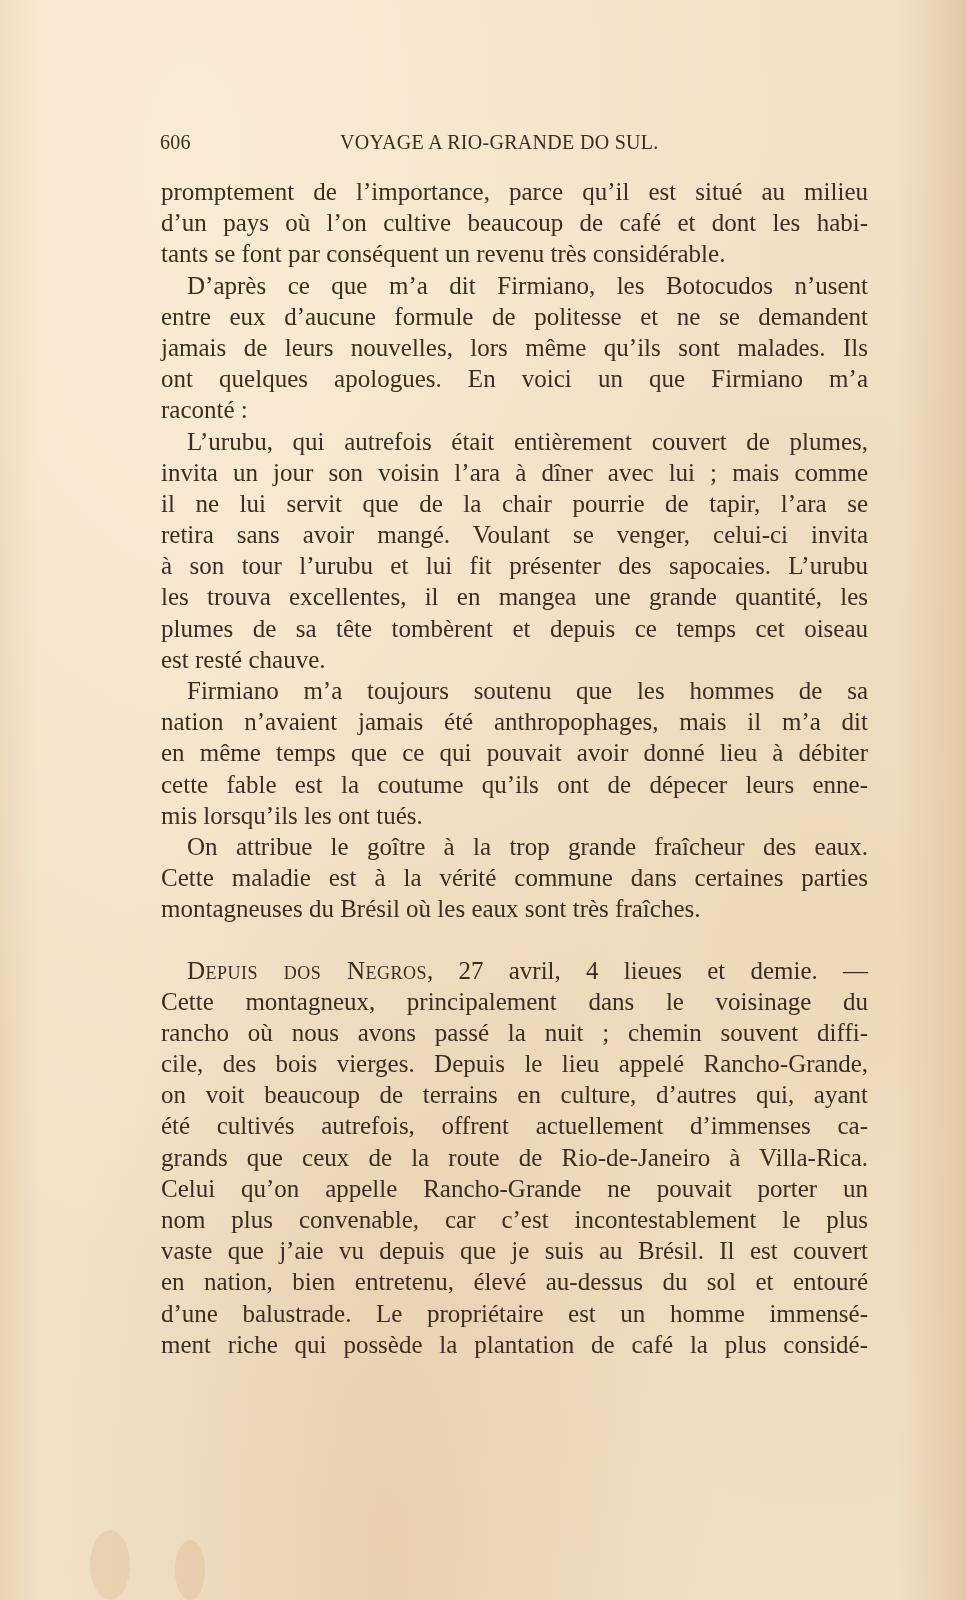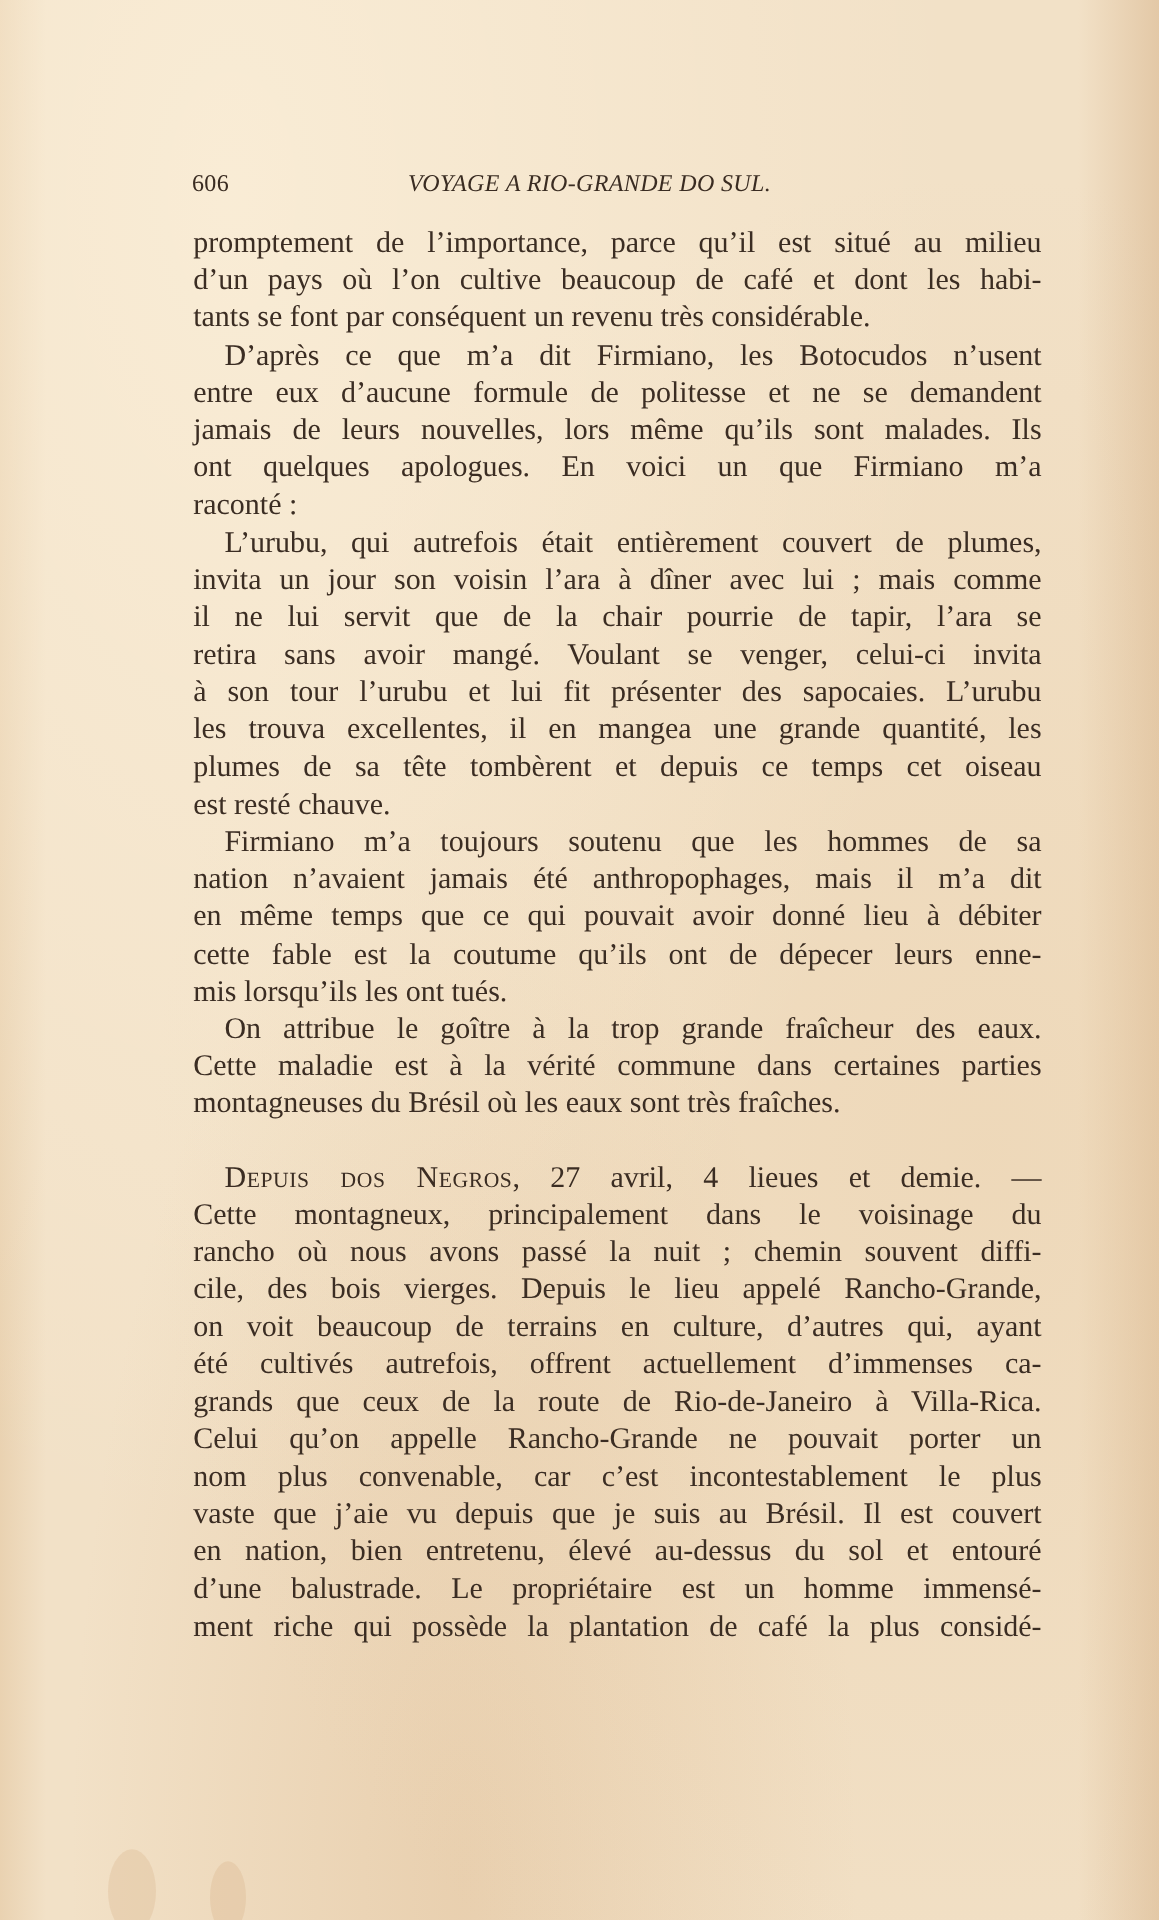--- a/index.html
+++ b/index.html
@@ -8,28 +8,28 @@
     background: #f2e1c7;
     background-image:
       radial-gradient(ellipse at 20% 10%, rgba(255,245,225,0.55), rgba(0,0,0,0) 55%),
       radial-gradient(ellipse at 85% 60%, rgba(230,200,160,0.35), rgba(0,0,0,0) 60%),
       radial-gradient(ellipse at 40% 98%, rgba(215,175,130,0.35), rgba(0,0,0,0) 40%),
       linear-gradient(90deg, rgba(225,195,155,0.5) 0%, rgba(0,0,0,0) 4%, rgba(0,0,0,0) 93%, rgba(215,180,140,0.55) 100%);
     position: relative;
     font-family: "DejaVu Serif", "Liberation Serif", serif;
     color: #3a2c22;
   }
-  .page { position: absolute; left: 0; top: 11px; width: 966px; height: 1444px; }
+  .page { position: absolute; left: 0; top: 0; width: 966px; height: 1444px; }
   .header {
     position: absolute; left: 160px; top: 131px; width: 706px; height: 30px;
     font-family: "Liberation Serif", serif; font-size: 20px; letter-spacing: 0.3px;
     color: #3a2c22;
   }
   .header .pageno { position: absolute; left: 0; top: 0; }
-  .header .running { position: absolute; left: 180px; top: 0; font-style: italic; }
+  .header .running { position: absolute; left: 180px; top: 0; }
   .body-text { position: absolute; left: 161px; top: 176px; width: 707px; }
   .line {
     height: 31.2px; line-height: 31.2px;
     font-family: "Liberation Serif", serif; font-size: 25px;
     text-align: justify; text-align-last: justify; white-space: nowrap;
     overflow: visible;
     color: #3b2d23;
   }
   .line.last { text-align-last: left; }
   .line.indent { padding-left: 26px; }

